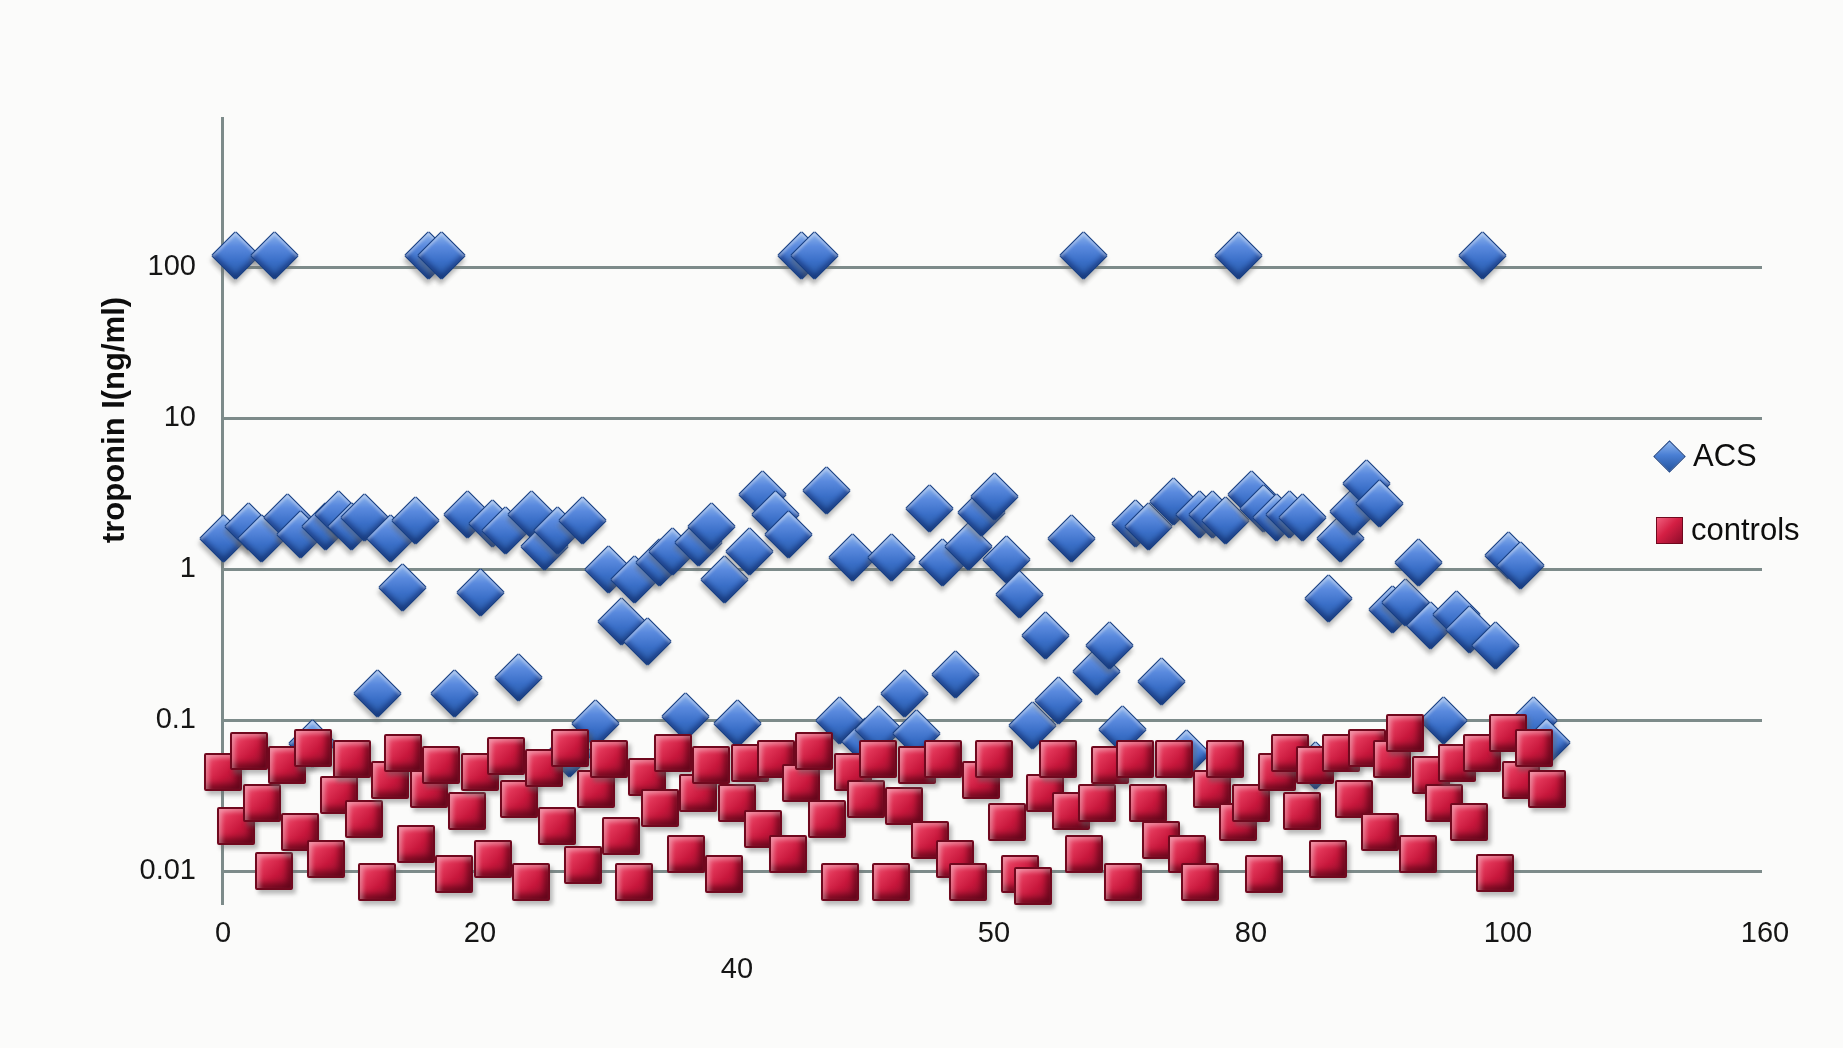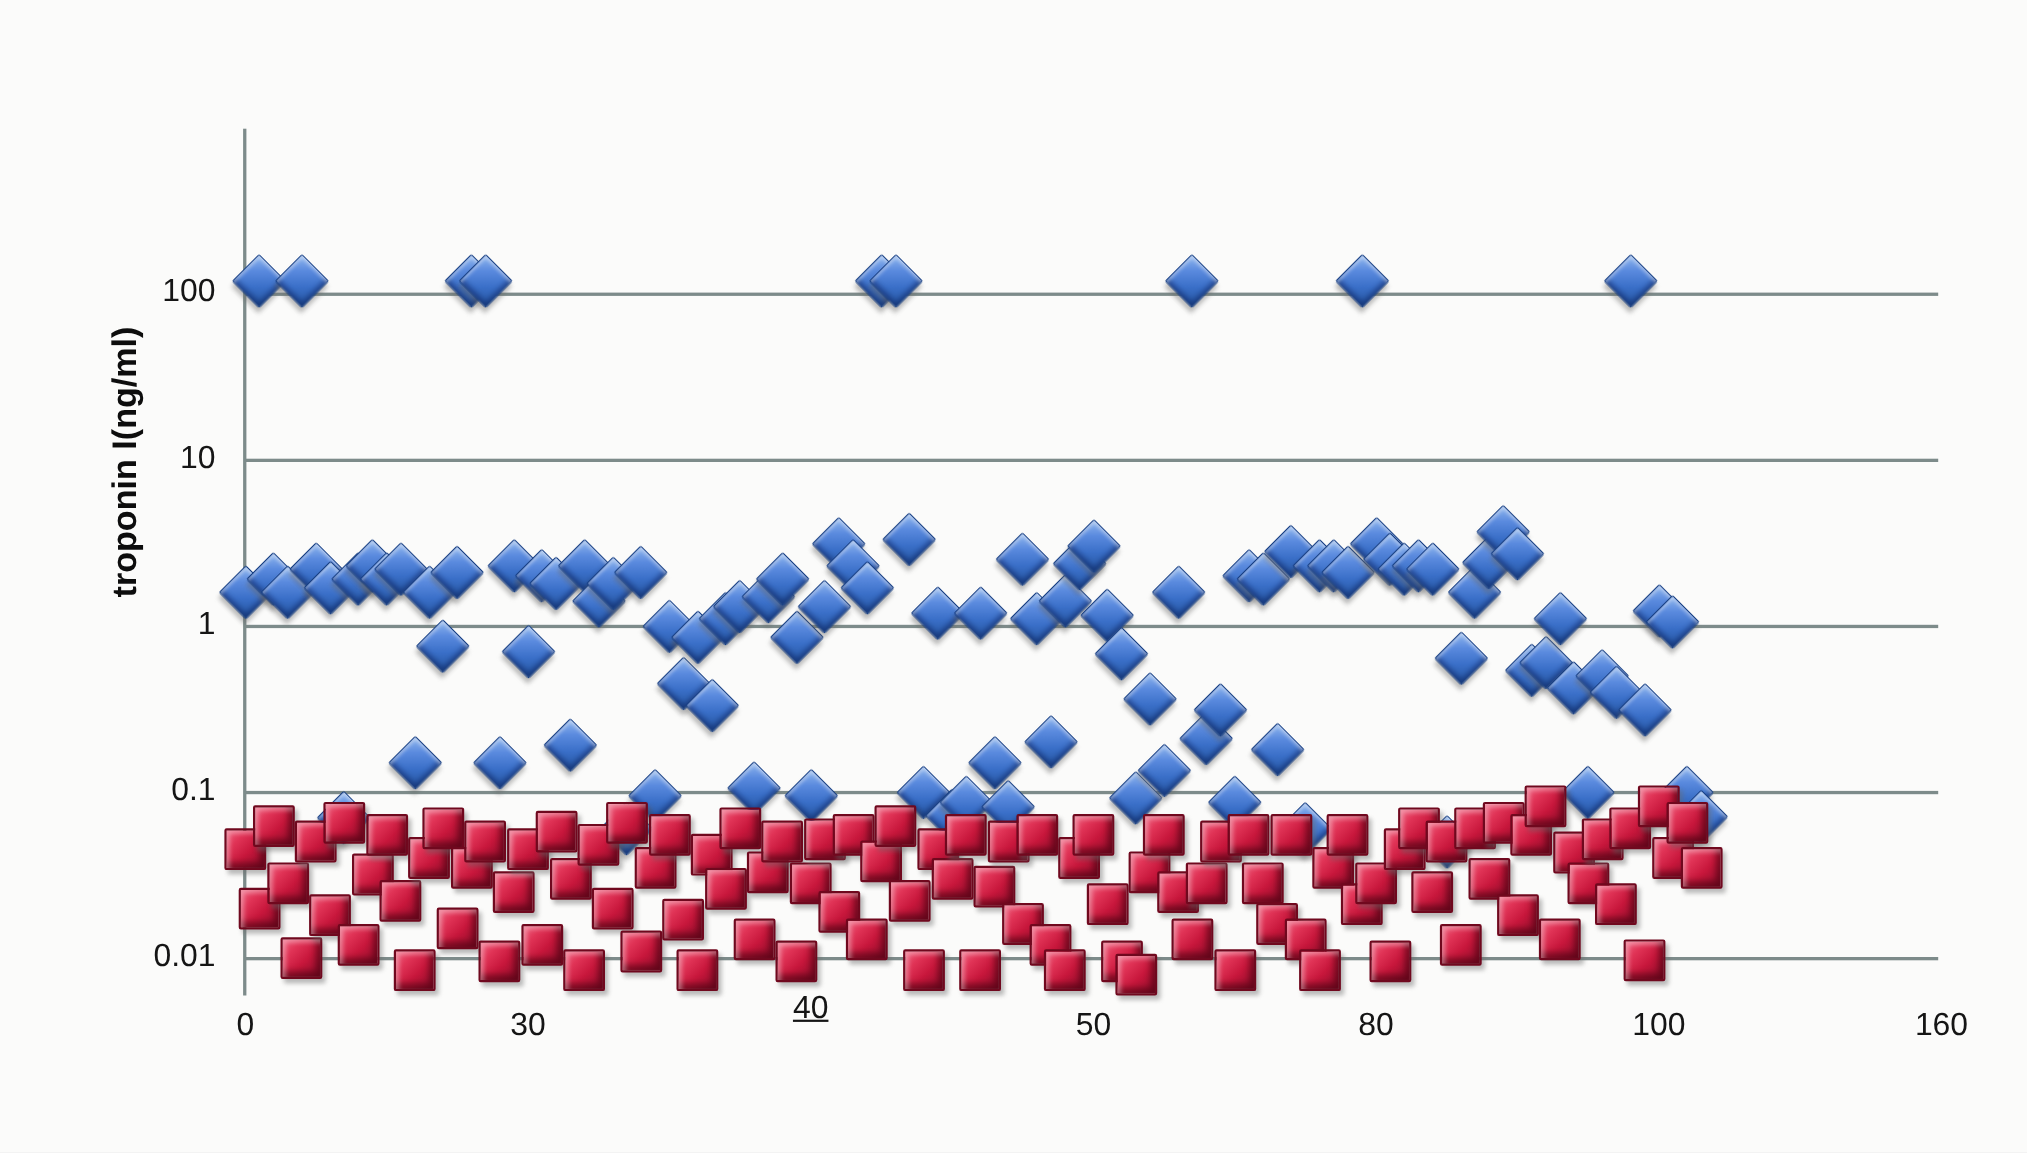--- a/index.html
+++ b/index.html
@@ -45,22 +45,22 @@
       <div class="gridline" style="left: 222px; width: 1540px; top: 417px;"></div>
       <div class="ytick" style="left: 66px; top: 400px;">10</div>
       <div class="gridline" style="left: 222px; width: 1540px; top: 568px;"></div>
       <div class="ytick" style="left: 66px; top: 551px;">1</div>
       <div class="gridline" style="left: 222px; width: 1540px; top: 719px;"></div>
       <div class="ytick" style="left: 66px; top: 702px;">0.1</div>
       <div class="gridline" style="left: 222px; width: 1540px; top: 870px;"></div>
       <div class="ytick" style="left: 66px; top: 853px;">0.01</div>
       <div class="yaxis-line" style="left: 221px; top: 117px; height: 788px;"></div>
       <div class="xtick" style="left: 163px; top: 916px;">0</div>
-      <div class="xtick" style="left: 420px; top: 916px;">30</div>
-      <div class="xtick" style="left: 677px; top: 900px; text-decoration: underline;">40</div>
+      <div class="xtick" style="left: 420px; top: 916px;">20</div>
+      <div class="xtick" style="left: 677px; top: 952px;">40</div>
       <div class="xtick" style="left: 934px; top: 916px;">50</div>
       <div class="xtick" style="left: 1191px; top: 916px;">80</div>
       <div class="xtick" style="left: 1448px; top: 916px;">100</div>
       <div class="xtick" style="left: 1705px; top: 916px;">160</div>
       <div class="marker-diamond" style="left: 206px; top: 521px;"></div>
       <div class="marker-diamond" style="left: 218px; top: 238px;"></div>
       <div class="marker-diamond" style="left: 231px; top: 509px;"></div>
       <div class="marker-diamond" style="left: 244px; top: 521px;"></div>
       <div class="marker-diamond" style="left: 257px; top: 238px;"></div>
       <div class="marker-diamond" style="left: 270px; top: 500px;"></div>
@@ -260,13 +260,23 @@
       <div class="marker-square" style="left: 1425px; top: 784px;"></div>
       <div class="marker-square" style="left: 1438px; top: 744px;"></div>
       <div class="marker-square" style="left: 1450px; top: 803px;"></div>
       <div class="marker-square" style="left: 1463px; top: 734px;"></div>
       <div class="marker-square" style="left: 1476px; top: 854px;"></div>
       <div class="marker-square" style="left: 1489px; top: 714px;"></div>
       <div class="marker-square" style="left: 1502px; top: 761px;"></div>
       <div class="marker-square" style="left: 1515px; top: 729px;"></div>
       <div class="marker-square" style="left: 1528px; top: 770px;"></div>
     </div>
+  <div class="legend">
+    <div class="legend-item">
+      <span class="lg-diamond"></span>
+      <span class="lg-label">ACS</span>
+    </div>
+    <div class="legend-item">
+      <span class="lg-square"></span>
+      <span class="lg-label">controls</span>
+    </div>
+  </div>
 </div>
 
 </body></html>

